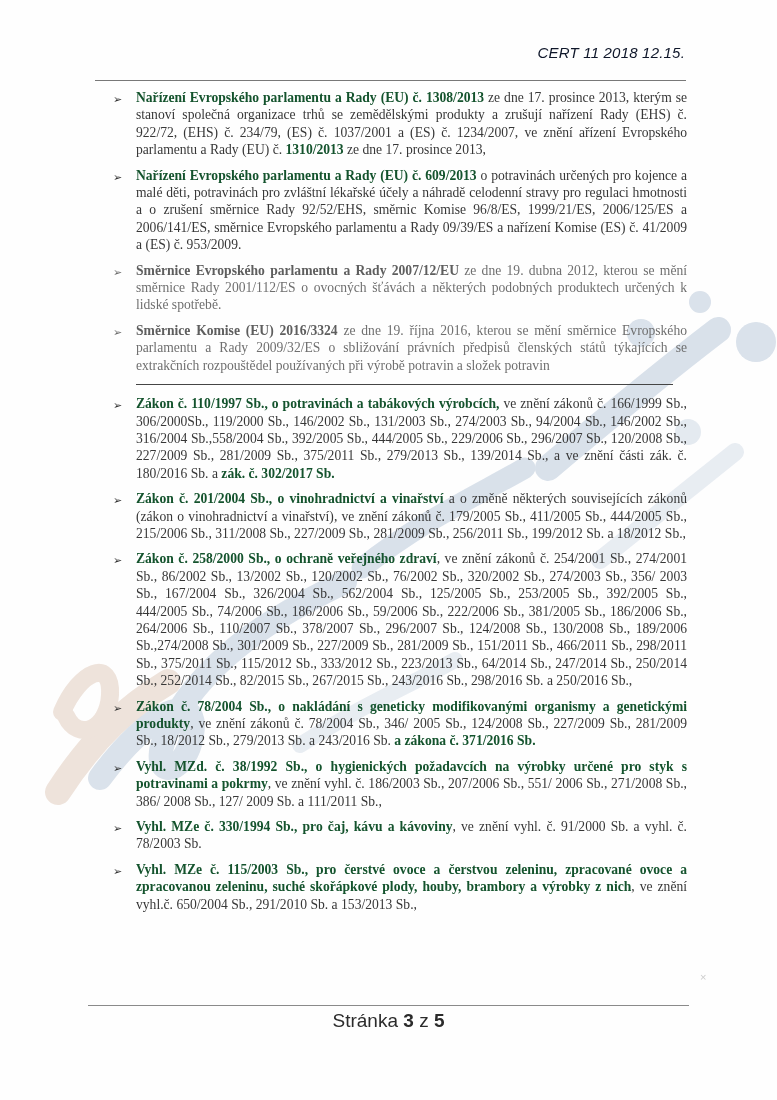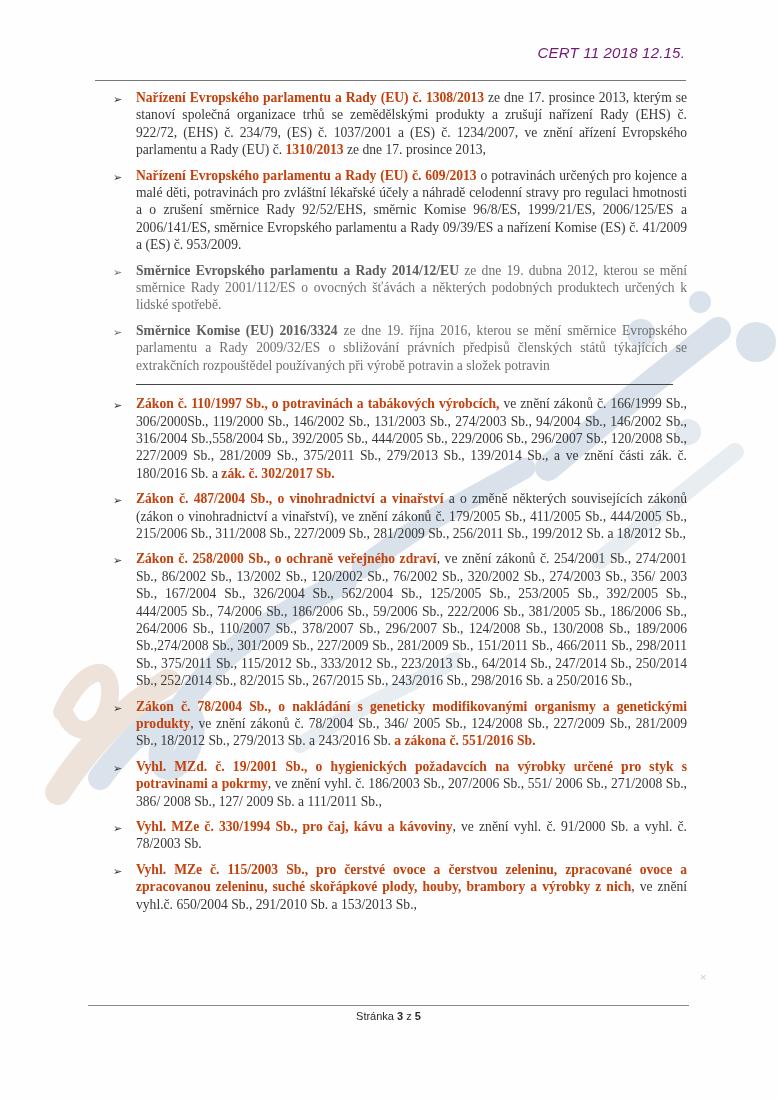--- a/index.html
+++ b/index.html
@@ -8,56 +8,56 @@
     width:777px;height:1100px;
     margin:0 auto;
     background:#fefefe;
     overflow:hidden;
     font-family:"Liberation Serif", serif;
   }
   .watermark{position:absolute;left:0;top:0;z-index:0;pointer-events:none;}
   .stamp{
     position:absolute;top:44px;right:92px;z-index:2;
     font-family:"Liberation Sans", sans-serif;
-    font-style:italic;font-size:15px;letter-spacing:.2px;color:#701a75;
+    font-style:italic;font-size:15px;letter-spacing:.2px;color:#0f172a;
   }
   .top-rule{
     position:absolute;top:80px;left:95px;width:591px;z-index:2;
     border-top:1.6px solid #787878;
   }
   .content{
     position:absolute;left:113px;right:90px;top:89px;z-index:1;
   }
   .item{display:flex;margin-bottom:8px;}
   .marker{
     flex:0 0 23px;width:23px;
     font-family:"DejaVu Sans", sans-serif;
     font-size:11px;line-height:17px;padding-top:2px;color:#2e2e2e;
   }
   .item-text{
     flex:1;text-align:justify;
     font-size:13.6px;line-height:17.4px;color:#373737;
   }
-  .item-text .b{font-weight:bold;color:#c2410c;}
+  .item-text .b{font-weight:bold;color:#14532d;}
   .item.faded .item-text{color:#6f6f6f;}
   .item.faded .item-text .b{color:#5e5e5e;}
   .item.faded .marker{color:#686868;}
   .mid-sep{
     border-top:1.7px solid #454545;
     margin:10px 14px 10px 23px;
   }
   .footer-rule{
     position:absolute;top:1005px;left:88px;width:601px;z-index:2;
     border-top:1.5px solid #8a8a8a;
   }
   .footer-text{
     position:absolute;top:1010px;left:0;width:777px;z-index:2;
     text-align:center;
     font-family:"Liberation Sans", sans-serif;
-    font-size:11px;color:#2b2b2b;
+    font-size:19px;color:#2b2b2b;
   }
   .footer-text .b{font-weight:bold;}
   .stray{
     position:absolute;left:700px;top:971px;z-index:1;
     font-family:"Liberation Sans", sans-serif;
     font-size:11px;color:#cccccc;
   }
 </style>
 </head>
 <body>
@@ -91,46 +91,46 @@
       <div class="item">
         <span class="marker">➢</span>
         <div class="item-text"><span class="b">Nařízení Evropského parlamentu a Rady (EU) č. 1308/2013</span><span> ze dne 17. prosince 2013, kterým se stanoví společná organizace trhů se zemědělskými produkty a zrušují nařízení Rady (EHS) č. 922/72, (EHS) č. 234/79, (ES) č. 1037/2001 a (ES) č. 1234/2007, ve znění ařízení Evropského parlamentu a Rady (EU) č. </span><span class="b">1310/2013</span><span> ze dne 17. prosince 2013,</span></div>
       </div>
       <div class="item">
         <span class="marker">➢</span>
         <div class="item-text"><span class="b">Nařízení Evropského parlamentu a Rady (EU) č. 609/2013</span><span> o potravinách určených pro kojence a malé děti, potravinách pro zvláštní lékařské účely a náhradě celodenní stravy pro regulaci hmotnosti a o zrušení směrnice Rady 92/52/EHS, směrnic Komise 96/8/ES, 1999/21/ES, 2006/125/ES a 2006/141/ES, směrnice Evropského parlamentu a Rady 09/39/ES a nařízení Komise (ES) č. 41/2009 a (ES) č. 953/2009.</span></div>
       </div>
       <div class="item faded">
         <span class="marker">➢</span>
-        <div class="item-text"><span class="b">Směrnice Evropského parlamentu a Rady 2014/12/EU</span><span> ze dne 19. dubna 2012, kterou se mění směrnice Rady 2001/112/ES o ovocných šťávách a některých podobných produktech určených k lidské spotřebě.</span></div>
+        <div class="item-text"><span class="b">Směrnice Evropského parlamentu a Rady 2007/12/EU</span><span> ze dne 19. dubna 2012, kterou se mění směrnice Rady 2001/112/ES o ovocných šťávách a některých podobných produktech určených k lidské spotřebě.</span></div>
       </div>
       <div class="item faded">
         <span class="marker">➢</span>
         <div class="item-text"><span class="b">Směrnice Komise (EU) 2016/3324</span><span> ze dne 19. října 2016, kterou se mění směrnice Evropského parlamentu a Rady 2009/32/ES o sbližování právních předpisů členských států týkajících se extrakčních rozpouštědel používaných při výrobě potravin a složek potravin</span></div>
       </div>
       <div class="mid-sep"></div>
       <div class="item">
         <span class="marker">➢</span>
         <div class="item-text"><span class="b">Zákon č. 110/1997 Sb., o potravinách a tabákových výrobcích,</span><span> ve znění zákonů č. 166/1999 Sb., 306/2000Sb., 119/2000 Sb., 146/2002 Sb., 131/2003 Sb., 274/2003 Sb., 94/2004 Sb., 146/2002 Sb., 316/2004 Sb.,558/2004 Sb., 392/2005 Sb., 444/2005 Sb., 229/2006 Sb., 296/2007 Sb., 120/2008 Sb., 227/2009 Sb., 281/2009 Sb., 375/2011 Sb., 279/2013 Sb., 139/2014 Sb., a ve znění části zák. č. 180/2016 Sb. a </span><span class="b">zák. č. 302/2017 Sb.</span></div>
       </div>
       <div class="item">
         <span class="marker">➢</span>
-        <div class="item-text"><span class="b">Zákon č. 487/2004 Sb., o vinohradnictví a vinařství</span><span> a o změně některých souvisejících zákonů (zákon o vinohradnictví a vinařství), ve znění zákonů č. 179/2005 Sb., 411/2005 Sb., 444/2005 Sb., 215/2006 Sb., 311/2008 Sb., 227/2009 Sb., 281/2009 Sb., 256/2011 Sb., 199/2012 Sb. a 18/2012 Sb.,</span></div>
+        <div class="item-text"><span class="b">Zákon č. 201/2004 Sb., o vinohradnictví a vinařství</span><span> a o změně některých souvisejících zákonů (zákon o vinohradnictví a vinařství), ve znění zákonů č. 179/2005 Sb., 411/2005 Sb., 444/2005 Sb., 215/2006 Sb., 311/2008 Sb., 227/2009 Sb., 281/2009 Sb., 256/2011 Sb., 199/2012 Sb. a 18/2012 Sb.,</span></div>
       </div>
       <div class="item">
         <span class="marker">➢</span>
         <div class="item-text"><span class="b">Zákon č. 258/2000 Sb., o ochraně veřejného zdraví</span><span>, ve znění zákonů č. 254/2001 Sb., 274/2001 Sb., 86/2002 Sb., 13/2002 Sb., 120/2002 Sb., 76/2002 Sb., 320/2002 Sb., 274/2003 Sb., 356/ 2003 Sb., 167/2004 Sb., 326/2004 Sb., 562/2004 Sb., 125/2005 Sb., 253/2005 Sb., 392/2005 Sb., 444/2005 Sb., 74/2006 Sb., 186/2006 Sb., 59/2006 Sb., 222/2006 Sb., 381/2005 Sb., 186/2006 Sb., 264/2006 Sb., 110/2007 Sb., 378/2007 Sb., 296/2007 Sb., 124/2008 Sb., 130/2008 Sb., 189/2006 Sb.,274/2008 Sb., 301/2009 Sb., 227/2009 Sb., 281/2009 Sb., 151/2011 Sb., 466/2011 Sb., 298/2011 Sb., 375/2011 Sb., 115/2012 Sb., 333/2012 Sb., 223/2013 Sb., 64/2014 Sb., 247/2014 Sb., 250/2014 Sb., 252/2014 Sb., 82/2015 Sb., 267/2015 Sb., 243/2016 Sb., 298/2016 Sb. a 250/2016 Sb.,</span></div>
       </div>
       <div class="item">
         <span class="marker">➢</span>
-        <div class="item-text"><span class="b">Zákon č. 78/2004 Sb., o nakládání s geneticky modifikovanými organismy a genetickými produkty</span><span>, ve znění zákonů č. 78/2004 Sb., 346/ 2005 Sb., 124/2008 Sb., 227/2009 Sb., 281/2009 Sb., 18/2012 Sb., 279/2013 Sb. a 243/2016 Sb.</span><span class="b"> a zákona č. 551/2016 Sb.</span></div>
+        <div class="item-text"><span class="b">Zákon č. 78/2004 Sb., o nakládání s geneticky modifikovanými organismy a genetickými produkty</span><span>, ve znění zákonů č. 78/2004 Sb., 346/ 2005 Sb., 124/2008 Sb., 227/2009 Sb., 281/2009 Sb., 18/2012 Sb., 279/2013 Sb. a 243/2016 Sb.</span><span class="b"> a zákona č. 371/2016 Sb.</span></div>
       </div>
       <div class="item">
         <span class="marker">➢</span>
-        <div class="item-text"><span class="b">Vyhl. MZd. č. 19/2001 Sb., o hygienických požadavcích na výrobky určené pro styk s potravinami a pokrmy</span><span>, ve znění vyhl. č. 186/2003 Sb., 207/2006 Sb., 551/ 2006 Sb., 271/2008 Sb., 386/ 2008 Sb., 127/ 2009 Sb. a 111/2011 Sb.,</span></div>
+        <div class="item-text"><span class="b">Vyhl. MZd. č. 38/1992 Sb., o hygienických požadavcích na výrobky určené pro styk s potravinami a pokrmy</span><span>, ve znění vyhl. č. 186/2003 Sb., 207/2006 Sb., 551/ 2006 Sb., 271/2008 Sb., 386/ 2008 Sb., 127/ 2009 Sb. a 111/2011 Sb.,</span></div>
       </div>
       <div class="item">
         <span class="marker">➢</span>
         <div class="item-text"><span class="b">Vyhl. MZe č. 330/1994 Sb., pro čaj, kávu a kávoviny</span><span>, ve znění vyhl. č. 91/2000 Sb. a vyhl. č. 78/2003 Sb.</span></div>
       </div>
       <div class="item">
         <span class="marker">➢</span>
         <div class="item-text"><span class="b">Vyhl. MZe č. 115/2003 Sb., pro čerstvé ovoce a čerstvou zeleninu, zpracované ovoce a zpracovanou zeleninu, suché skořápkové plody, houby, brambory a výrobky z nich</span><span>, ve znění vyhl.č. 650/2004 Sb., 291/2010 Sb. a 153/2013 Sb.,</span></div>
       </div>
     </div>

